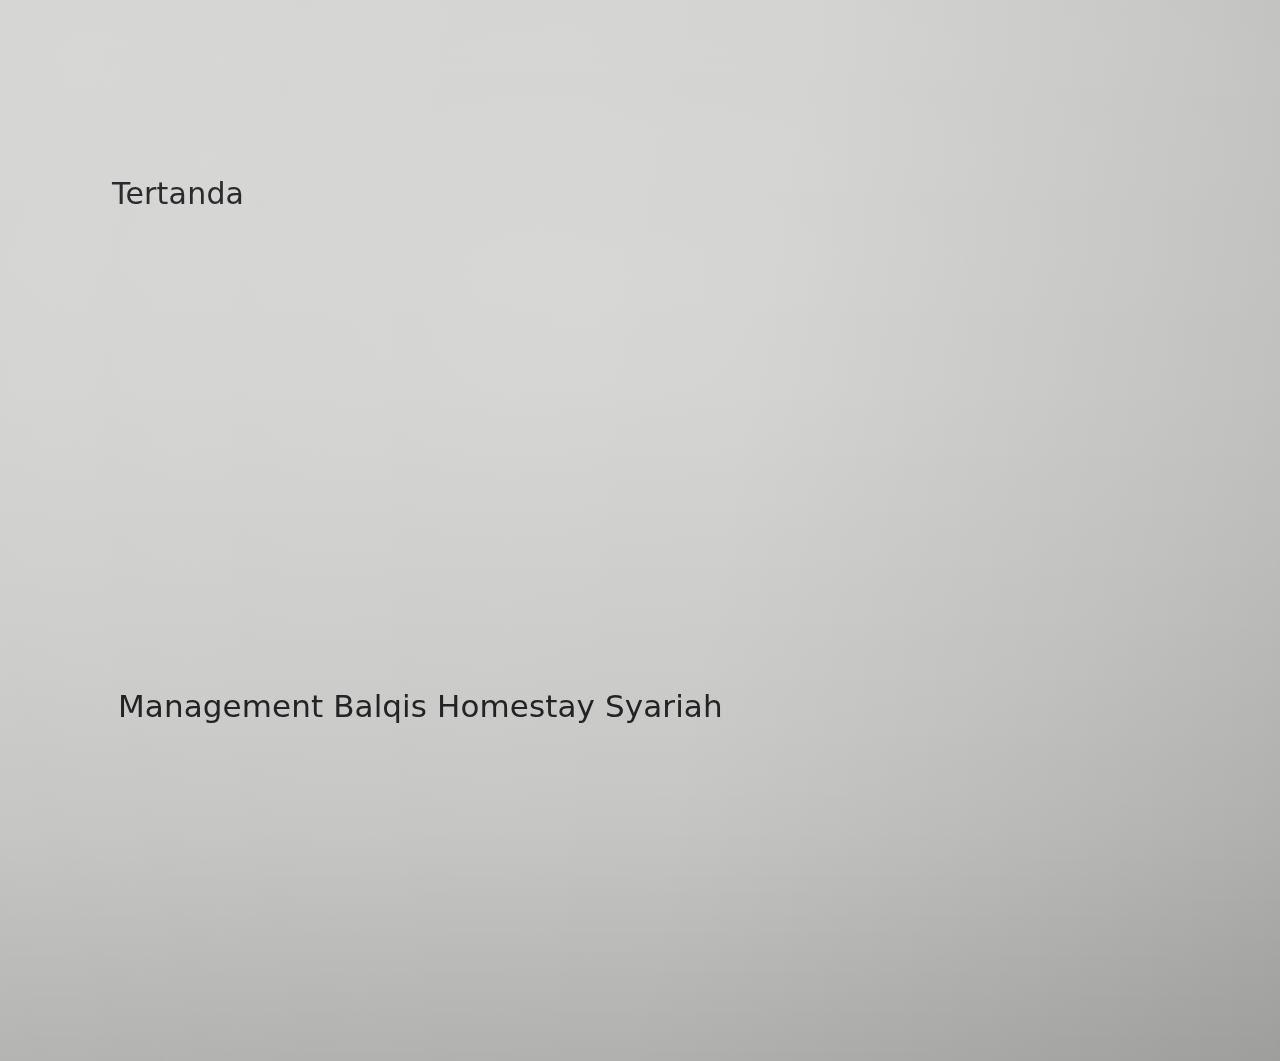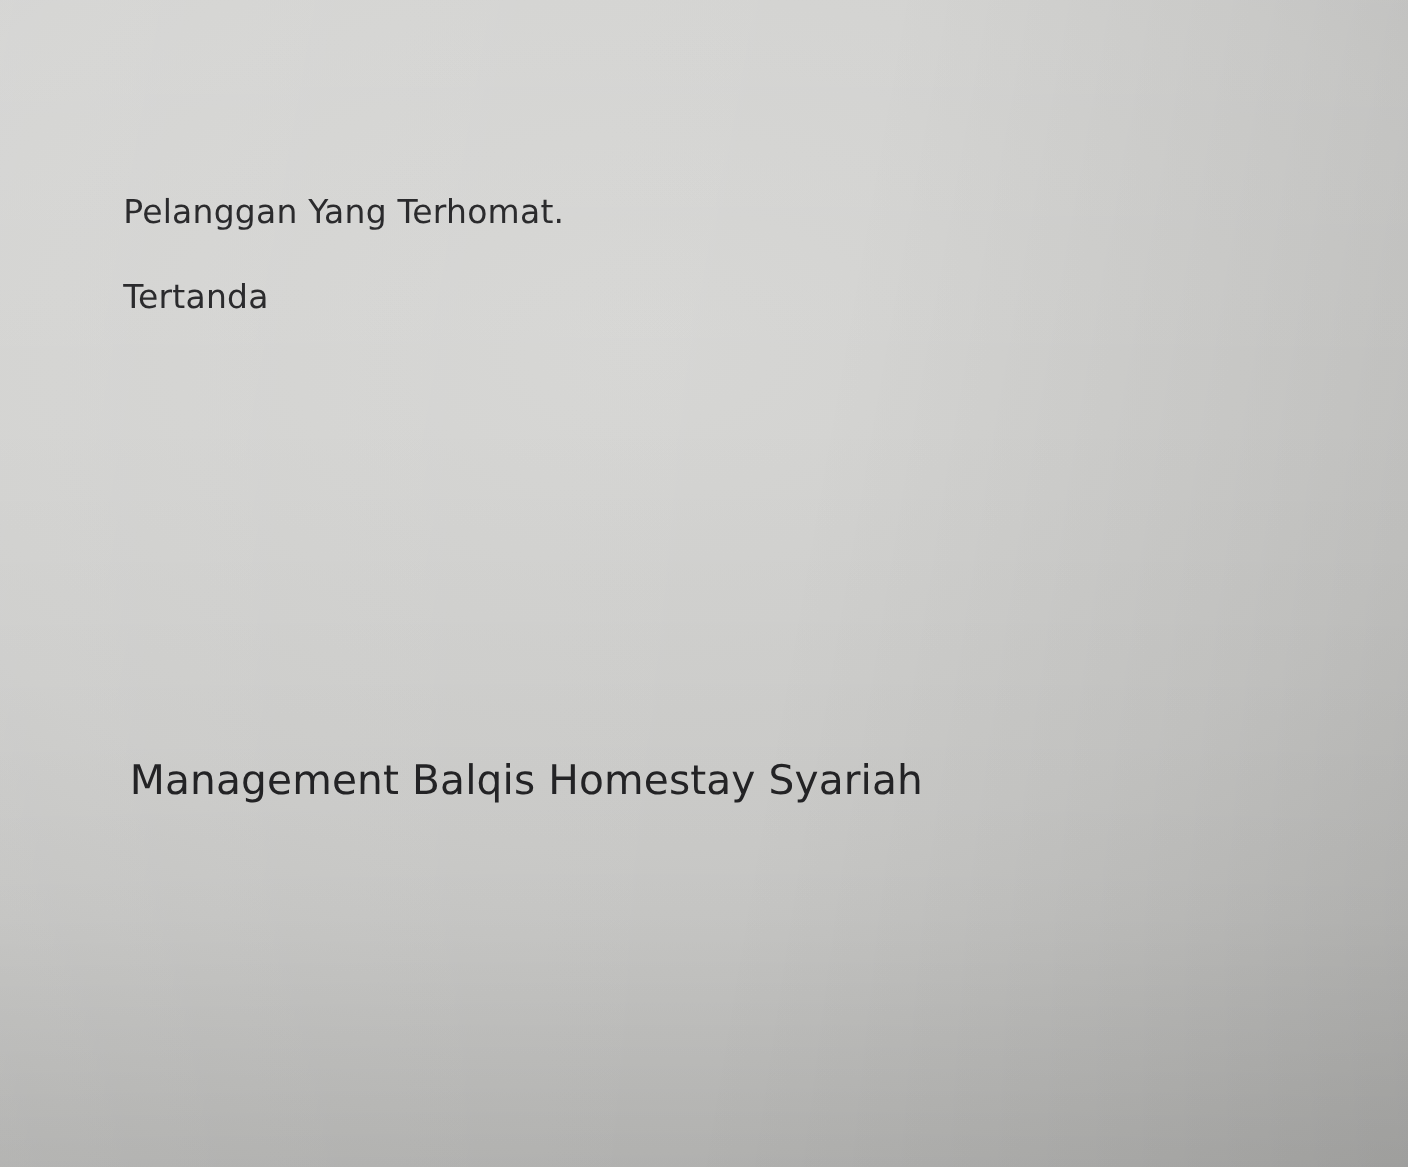--- a/index.html
+++ b/index.html
@@ -57,32 +57,31 @@
   .para.closing {
     margin-bottom: 0;
   }
 
   #signature-line {
     position: absolute;
     left: 118px;
     top: 686px;
     width: 900px;
     color: #232325;
-    font-size: 37px;
+    font-size: 31px;
     line-height: 1.3;
     letter-spacing: 0.1px;
   }
 </style>
 </head>
 <body>
 
 <div id="paper-sheet">
 
   <div id="notice-body">
-    <p class="para salutation">Pelanggan Yang Terhomat.</p>
 
 
 
     <p class="para closing">Tertanda</p>
   </div>
 
   <div id="signature-line">Management Balqis Homestay Syariah</div>
 
 </div>
 

